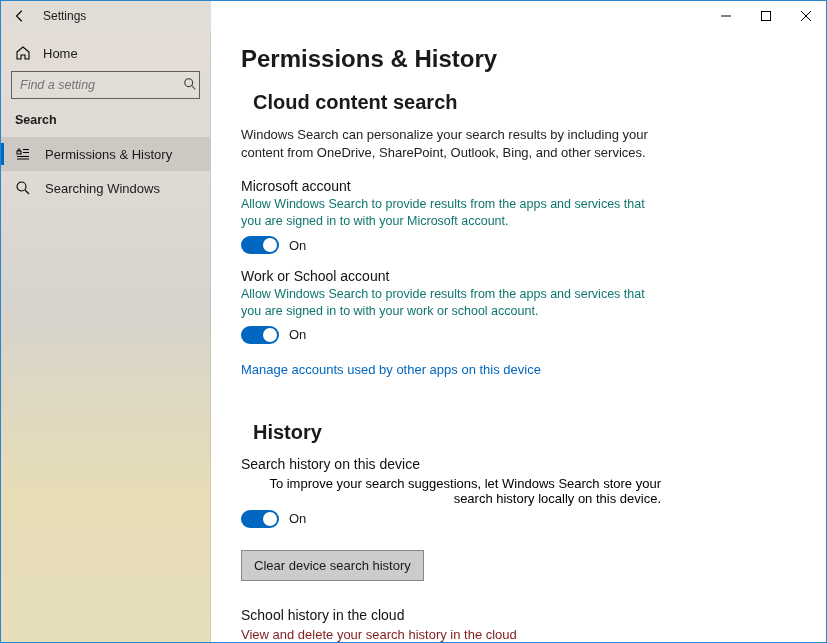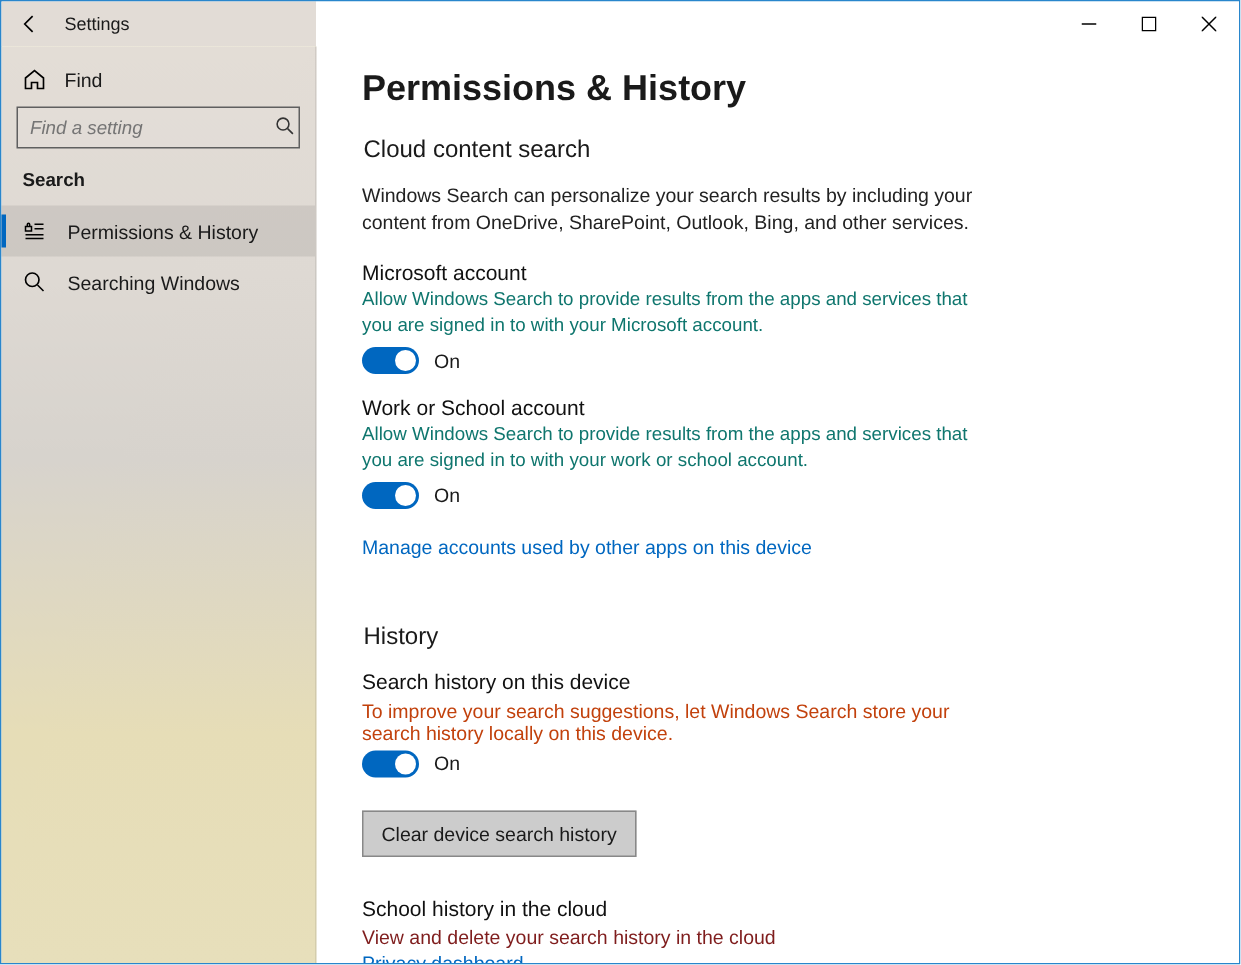--- a/index.html
+++ b/index.html
@@ -114,23 +114,23 @@
     flex:1;
     overflow:auto;
     padding: 14px 30px 30px 30px;
   }
   h1.page-title {
     font-size: 24px;
     font-weight: 600;
     margin-bottom: 18px;
   }
   h2.section-title {
-    font-size: 16px;
-    font-weight: 400;
-    margin: 8px 0 12px 1px;
+    font-size: 20px;
+    font-weight: 700;
+    margin: 8px 0 12px 12px;
   }
   .desc {
     font-size: 13px;
     color: #222;
     max-width: 420px;
     line-height: 1.4;
     margin-bottom: 16px;
   }
   .sub-title {
     font-size: 14px;
@@ -222,21 +222,21 @@
 
   <div class="body">
 
     <div class="sidebar">
       <div class="home">
         <span class="nav-icon">
           <svg width="16" height="16" viewBox="0 0 16 16">
               <path d="M2 7 L8 2 L14 7 V14 H10 V10 H6 V14 H2 Z" fill="none" stroke="#000" stroke-width="1.1"></path>
             </svg>
         </span>
-        <span>Find</span>
+        <span>Home</span>
       </div>
 
       <div class="search-wrap">
         <div class="search-box">
           <input type="text" placeholder="Find a setting" style="">
           <span>
             <svg width="14" height="14" viewBox="0 0 16 16">
                 <circle cx="6.5" cy="6.5" r="4.5" stroke="#333" fill="none" stroke-width="1.2"></circle>
                 <line x1="10" y1="10" x2="14" y2="14" stroke="#333" stroke-width="1.2"></line>
               </svg>
@@ -291,21 +291,21 @@
         <span class="toggle-label">On</span>
       </div>
 
       <a class="link">Manage accounts used by other apps on this device</a>
 
       <div class="spacer"></div>
 
       <h2 class="section-title">History</h2>
 
       <div class="sub-title">Search history on this device</div>
-      <div class="body-text" style="color:#c2410c;">To improve your search suggestions, let Windows Search store your search history locally on this device.</div>
+      <div class="body-text" style="color:#000000;text-align:right;">To improve your search suggestions, let Windows Search store your search history locally on this device.</div>
       <div class="toggle-row">
         <div class="toggle"></div>
         <span class="toggle-label">On</span>
       </div>
       <div class="btn">Clear device search history</div>
 
       <div class="sub-title">School history in the cloud</div>
       <div class="body-text">View and delete your search history in the cloud</div>
       <a class="link" style="margin:0 0 12px 0;">Privacy dashboard</a>
 

